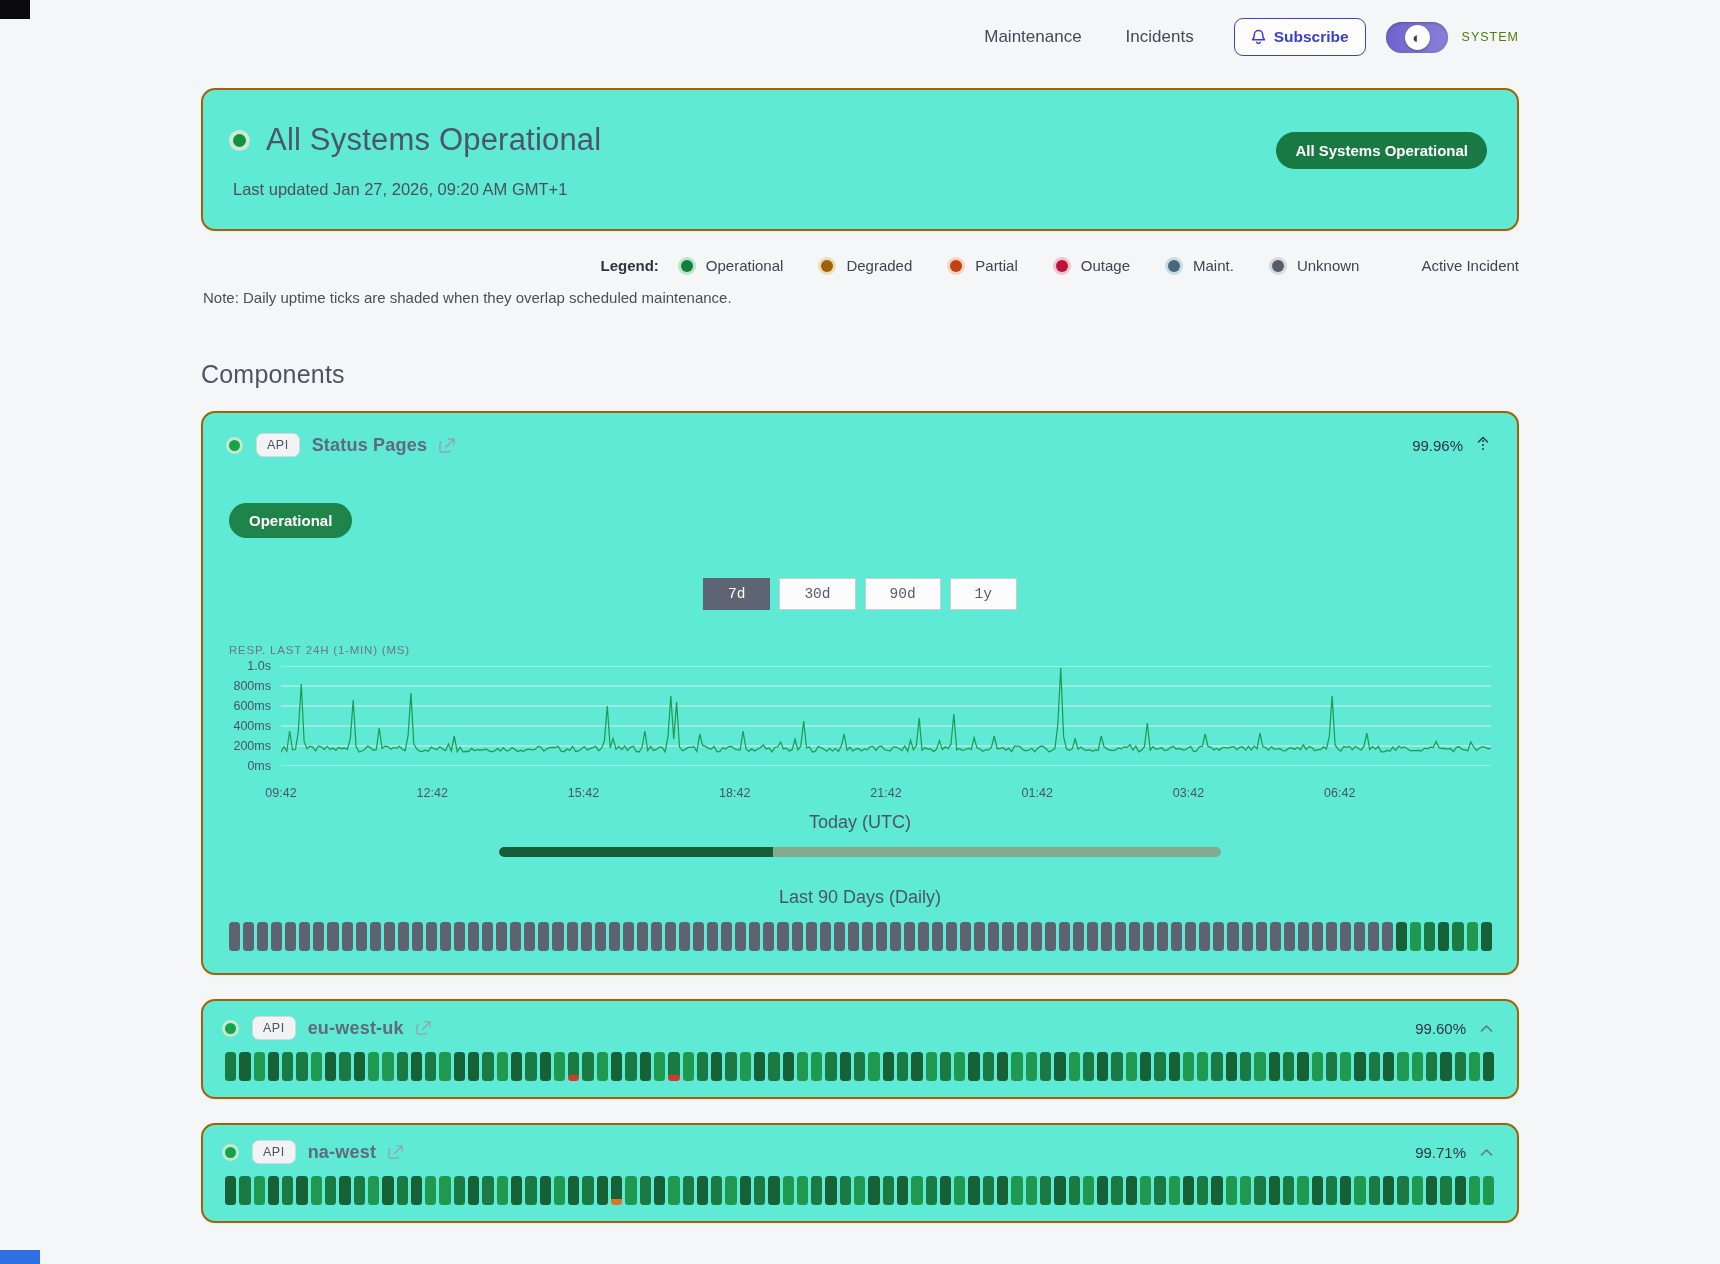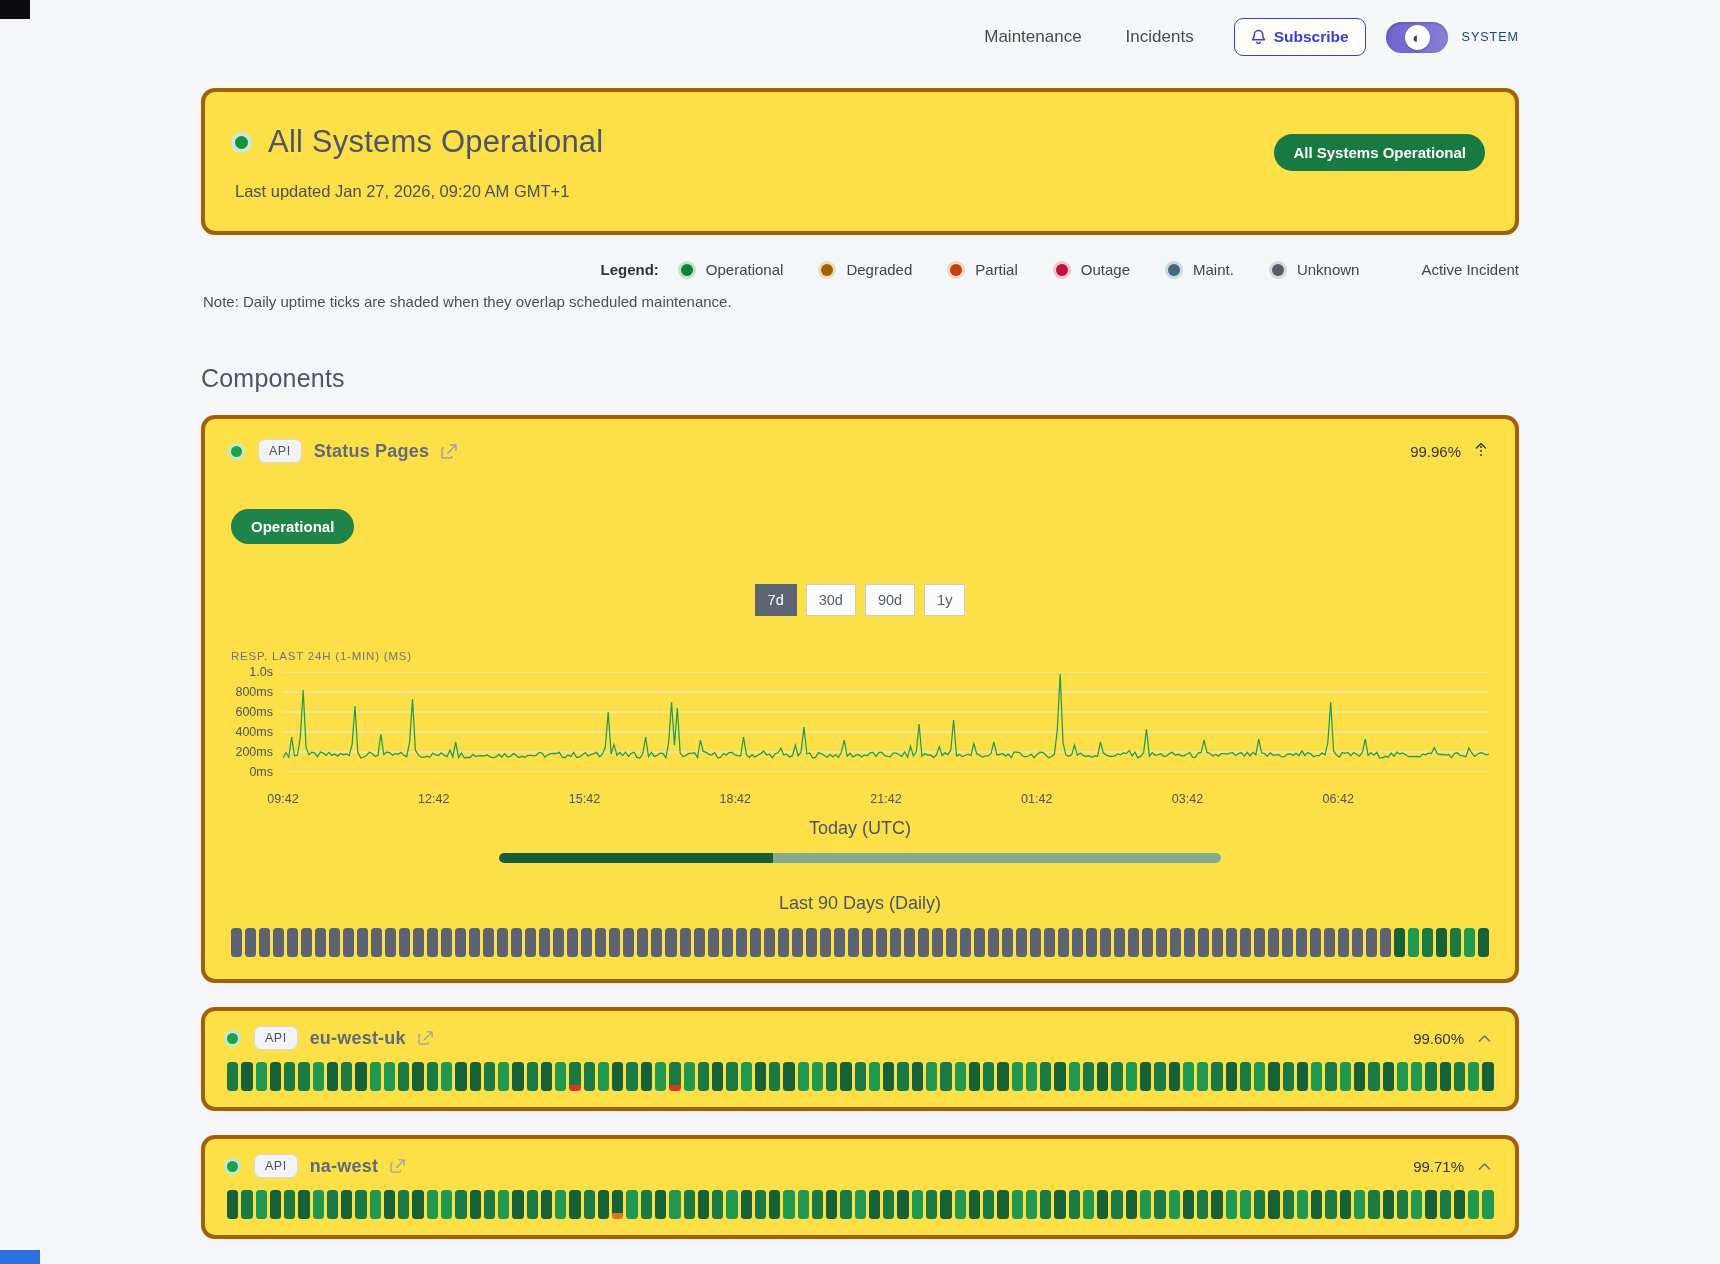--- a/index.html
+++ b/index.html
@@ -32,25 +32,25 @@
   .toggle {
     margin-left:20px; width:62px; height:31px; border-radius:999px;
     background:linear-gradient(90deg,#6f63cc,#8b7fd9); position:relative; cursor:pointer;
     box-shadow:inset 0 1px 3px rgba(0,0,0,.25);
   }
   .knob {
     position:absolute; top:3px; left:19px; width:25px; height:25px; border-radius:50%;
     background:#fff; display:flex; align-items:center; justify-content:center;
     font-size:15px; color:#403a69; box-shadow:0 1px 2px rgba(0,0,0,.3);
   }
-  .sys { margin-left:14px; font-size:12.5px; letter-spacing:1px; color:#0c4a6e; }
+  .sys { margin-left:14px; font-size:12.5px; letter-spacing:1px; color:#4d7c0f; }
 
   
   .card {
-    background:#fde047; border:4px solid #a16207; border-radius:14px;
+    background:#5eead4; border:2px solid #a16207; border-radius:14px;
     box-shadow:0 1px 2px rgba(16,24,40,.05);
     gap:35px;
   }
 
   
   .hero { margin-top:30px; padding:32px 30px 30px 30px; display:flex; align-items:flex-start; }
   .hero-left { }
   .hero-title-row { display:flex; align-items:center; gap:20px; }
   .dot { border-radius:50%; display:inline-block; flex:none; }
   .dot-hero { width:13px; height:13px; background:#12913f; box-shadow:0 0 0 4px #cde9d6; }
@@ -86,21 +86,21 @@
   .uptime-pct { font-size:15px; color:#2f3640; }
   .icon-btn { background:none; border:none; cursor:pointer; padding:2px; display:flex; align-items:center; }
 
   .op-badge {
     display:inline-block; margin-top:46px; background:#1e8449; color:#fff;
     font-weight:bold; font-size:15px; padding:9px 20px; border-radius:999px;
   }
 
   .ranges { margin-top:40px; display:flex; justify-content:center; gap:9px; }
   .range-btn {
-    font-family:Liberation Sans, sans-serif; font-size:14.5px; padding:7px 12px; border-radius:0; cursor:pointer;
+    font-family:Liberation Mono, monospace; font-size:14.5px; padding:7px 24px; border-radius:0; cursor:pointer;
     background:#fcfcfd; border:1px solid #c7cdd4; color:#555e6b;
   }
   .range-btn.active { background:#5d6472; border-color:#5d6472; color:#fff; }
 
   .stats { margin-top:26px; display:flex; }
   .stat { flex:1; text-align:center; }
   .stat-label { font-size:15.5px; color:#5a6372; }
   .stat-value { margin-top:8px; font-size:27px; font-weight:600; color:#3a4252; }
   .stat-value.na { color:#6b7280; }
 

